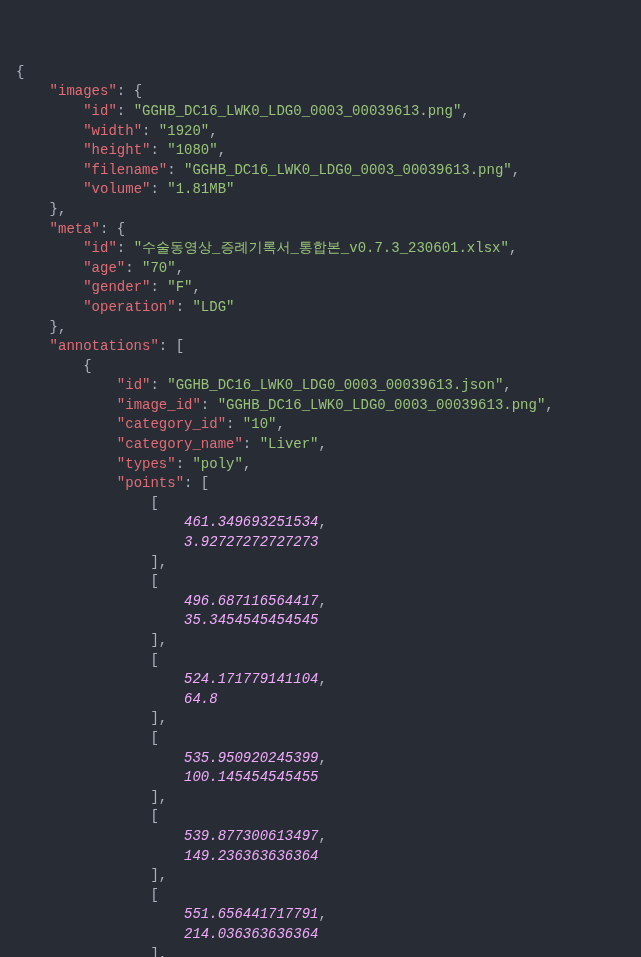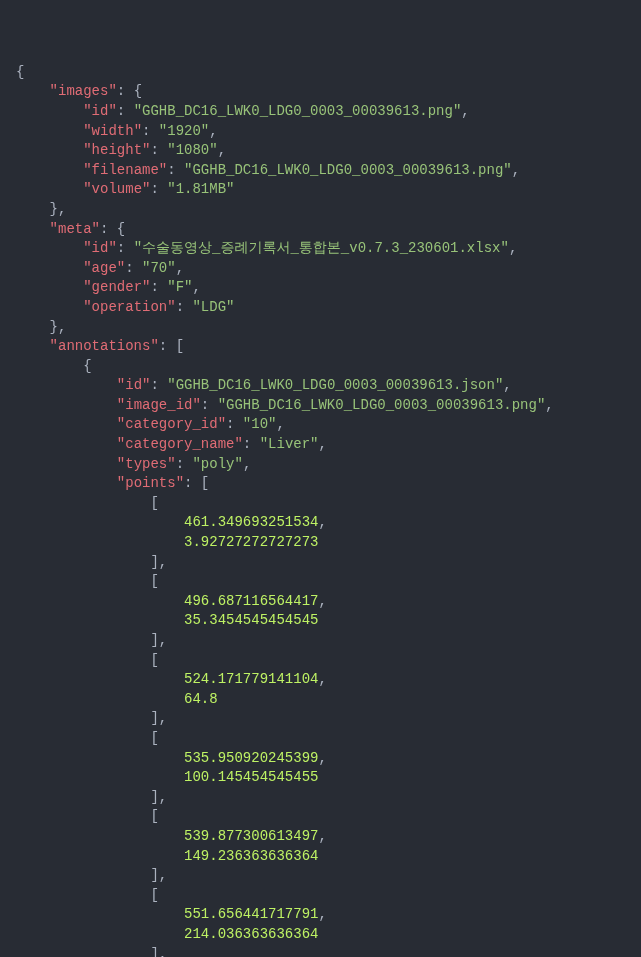--- a/index.html
+++ b/index.html
@@ -9,21 +9,21 @@
   font-size: 14px;
   line-height: 1.4;
   color: #abb2bf;
   padding: 4px 0;
   white-space: pre;
 }
 .line { padding: 0 16px; }
 .punct { color: #abb2bf; }
 .key { color: #e06c75; }
 .string { color: #98c379; }
-.orange { color: #bef264; }
+.orange { color: #f0abfc; font-style: italic; }
 </style>
 </head>
 <body>
 
 
 <div id="code"><div class="line"><span class="punct">{</span></div><div class="line"><span class="punct">    </span><span class="key">"images"</span><span class="punct">: {</span></div><div class="line"><span class="punct">        </span><span class="key">"id"</span><span class="punct">: </span><span class="string">"GGHB_DC16_LWK0_LDG0_0003_00039613.png"</span><span class="punct">,</span></div><div class="line"><span class="punct">        </span><span class="key">"width"</span><span class="punct">: </span><span class="string">"1920"</span><span class="punct">,</span></div><div class="line"><span class="punct">        </span><span class="key">"height"</span><span class="punct">: </span><span class="string">"1080"</span><span class="punct">,</span></div><div class="line"><span class="punct">        </span><span class="key">"filename"</span><span class="punct">: </span><span class="string">"GGHB_DC16_LWK0_LDG0_0003_00039613.png"</span><span class="punct">,</span></div><div class="line"><span class="punct">        </span><span class="key">"volume"</span><span class="punct">: </span><span class="string">"1.81MB"</span></div><div class="line"><span class="punct">    },</span></div><div class="line"><span class="punct">    </span><span class="key">"meta"</span><span class="punct">: {</span></div><div class="line"><span class="punct">        </span><span class="key">"id"</span><span class="punct">: </span><span class="string">"수술동영상_증례기록서_통합본_v0.7.3_230601.xlsx"</span><span class="punct">,</span></div><div class="line"><span class="punct">        </span><span class="key">"age"</span><span class="punct">: </span><span class="string">"70"</span><span class="punct">,</span></div><div class="line"><span class="punct">        </span><span class="key">"gender"</span><span class="punct">: </span><span class="string">"F"</span><span class="punct">,</span></div><div class="line"><span class="punct">        </span><span class="key">"operation"</span><span class="punct">: </span><span class="string">"LDG"</span></div><div class="line"><span class="punct">    },</span></div><div class="line"><span class="punct">    </span><span class="key">"annotations"</span><span class="punct">: [</span></div><div class="line"><span class="punct">        {</span></div><div class="line"><span class="punct">            </span><span class="key">"id"</span><span class="punct">: </span><span class="string">"GGHB_DC16_LWK0_LDG0_0003_00039613.json"</span><span class="punct">,</span></div><div class="line"><span class="punct">            </span><span class="key">"image_id"</span><span class="punct">: </span><span class="string">"GGHB_DC16_LWK0_LDG0_0003_00039613.png"</span><span class="punct">,</span></div><div class="line"><span class="punct">            </span><span class="key">"category_id"</span><span class="punct">: </span><span class="string">"10"</span><span class="punct">,</span></div><div class="line"><span class="punct">            </span><span class="key">"category_name"</span><span class="punct">: </span><span class="string">"Liver"</span><span class="punct">,</span></div><div class="line"><span class="punct">            </span><span class="key">"types"</span><span class="punct">: </span><span class="string">"poly"</span><span class="punct">,</span></div><div class="line"><span class="punct">            </span><span class="key">"points"</span><span class="punct">: [</span></div><div class="line"><span class="punct">                [</span></div><div class="line"><span class="punct">                    </span><span class="orange">461.349693251534</span><span class="punct">,</span></div><div class="line"><span class="punct">                    </span><span class="orange">3.92727272727273</span></div><div class="line"><span class="punct">                ],</span></div><div class="line"><span class="punct">                [</span></div><div class="line"><span class="punct">                    </span><span class="orange">496.687116564417</span><span class="punct">,</span></div><div class="line"><span class="punct">                    </span><span class="orange">35.3454545454545</span></div><div class="line"><span class="punct">                ],</span></div><div class="line"><span class="punct">                [</span></div><div class="line"><span class="punct">                    </span><span class="orange">524.171779141104</span><span class="punct">,</span></div><div class="line"><span class="punct">                    </span><span class="orange">64.8</span></div><div class="line"><span class="punct">                ],</span></div><div class="line"><span class="punct">                [</span></div><div class="line"><span class="punct">                    </span><span class="orange">535.950920245399</span><span class="punct">,</span></div><div class="line"><span class="punct">                    </span><span class="orange">100.145454545455</span></div><div class="line"><span class="punct">                ],</span></div><div class="line"><span class="punct">                [</span></div><div class="line"><span class="punct">                    </span><span class="orange">539.877300613497</span><span class="punct">,</span></div><div class="line"><span class="punct">                    </span><span class="orange">149.236363636364</span></div><div class="line"><span class="punct">                ],</span></div><div class="line"><span class="punct">                [</span></div><div class="line"><span class="punct">                    </span><span class="orange">551.656441717791</span><span class="punct">,</span></div><div class="line"><span class="punct">                    </span><span class="orange">214.036363636364</span></div><div class="line"><span class="punct">                ],</span></div></div>
 
 
 
 </body></html>

